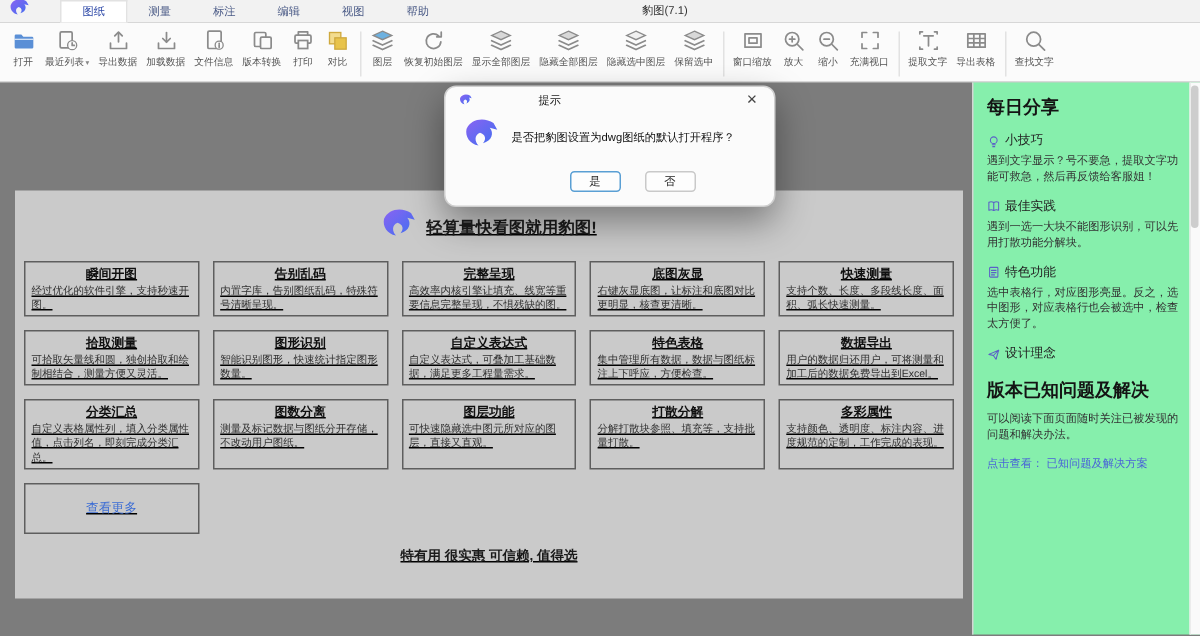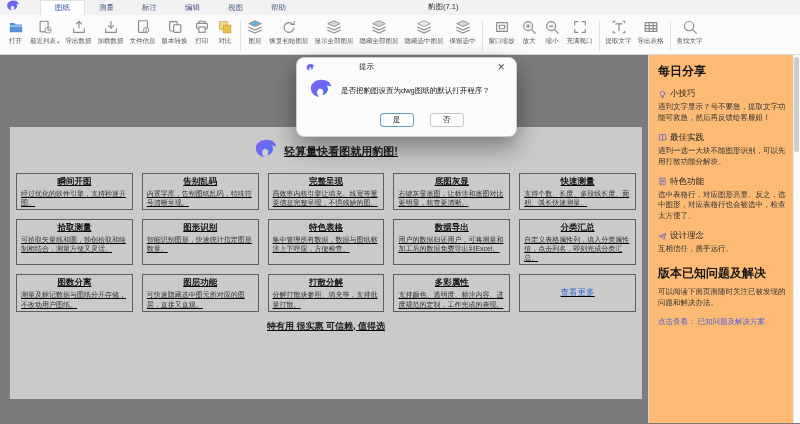--- a/index.html
+++ b/index.html
@@ -54,21 +54,21 @@
   .dlg-close { font-size:9px; color:#444; cursor:pointer; padding:0 2px; }
   .dlg-body { display:flex; align-items:center; gap:8px; padding:2px 12px 4px 12px; }
   .dlg-body svg { width:24px; height:24px; flex:0 0 auto; }
   .dlg-msg { font-size:7.5px; color:#111; }
   .dlg-btns { display:flex; justify-content:center; gap:16px; padding:4px 0 9px 30px; }
   .dlg-btn { min-width:34px; height:14px; font-size:7.5px; color:#222; background:#fdfdfd;
     border:1px solid #c9c9c9; border-radius:3px; display:flex; align-items:center; justify-content:center; cursor:pointer; }
   .dlg-btn.primary { border-color:#5a9fd4; }
 
   
-  .sidebar { width:152px; background:#fdba74; border-left:1px solid #d4d4d4;
+  .sidebar { width:152px; background:#86efac; border-left:1px solid #d4d4d4;
     padding:8px 12px 8px 9px; position:relative; }
   .sb-title { font-size:12px; font-weight:bold; color:#141414; margin-bottom:8px; }
   .sb-sec { margin-bottom:8px; }
   .sb-head { display:flex; align-items:center; gap:3px; }
   .sb-head svg { width:9px; height:9px; }
   .sb-label { font-size:8.5px; color:#222; }
   .sb-text { font-size:7.5px; color:#333; line-height:1.45; margin-top:2px; }
   .sb-issues-title { font-size:12px; font-weight:bold; color:#141414; margin:10px 0 5px 0; }
   .sb-link { font-size:7.5px; color:#4a63d8; margin-top:8px; cursor:pointer; }
   .sb-scroll { position:absolute; right:0; top:0; bottom:0; width:7px; background:#fafafa; border-left:1px solid #ececec; }
@@ -388,20 +388,24 @@
           </div>
           <div class="card">
             <div class="card-title">拾取测量</div>
             <div class="card-desc">可拾取矢量线和圆，独创拾取和绘制相结合，测量方便又灵活。</div>
           </div>
           <div class="card">
             <div class="card-title">图形识别</div>
             <div class="card-desc">智能识别图形，快速统计指定图形数量。</div>
           </div>
           <div class="card">
+            <div class="card-title">自定义表达式</div>
+            <div class="card-desc">自定义表达式，可叠加工基础数据，满足更多工程量需求。</div>
+          </div>
+          <div class="card">
             <div class="card-title">特色表格</div>
             <div class="card-desc">集中管理所有数据，数据与图纸标注上下呼应，方便检查。</div>
           </div>
           <div class="card">
             <div class="card-title">数据导出</div>
             <div class="card-desc">用户的数据归还用户，可将测量和加工后的数据免费导出到Excel。</div>
           </div>
           <div class="card">
             <div class="card-title">分类汇总</div>
             <div class="card-desc">自定义表格属性列，填入分类属性值，点击列名，即刻完成分类汇总。</div>
@@ -472,21 +476,20 @@
         <div class="sb-sec">
           <div class="sb-head">
             <span style="width: 9px; height: 9px; display: inline-flex;">
               <svg viewBox="0 0 18 18">
                 <path d="M2.5 8.5L15.5 3l-3.5 12-3.5-5z" fill="none" stroke="#5b5fc7" stroke-width="1.4" stroke-linecap="round" stroke-linejoin="round"></path>
                 <path d="M8.5 10L15.5 3" fill="none" stroke="#5b5fc7" stroke-width="1.4" stroke-linecap="round" stroke-linejoin="round"></path>
               </svg>
             </span>
             <span class="sb-label">设计理念</span>
           </div>
-          <div class="sb-text">互相信任，携手远行。</div>
         </div>
       </div>
     <div class="sb-issues-title">版本已知问题及解决</div>
     <div class="sb-text">可以阅读下面页面随时关注已被发现的问题和解决办法。</div>
     <div class="sb-link">点击查看： 已知问题及解决方案</div>
     <div class="sb-scroll">
       <div class="sb-thumb"></div>
     </div>
   </div>
 </div>

